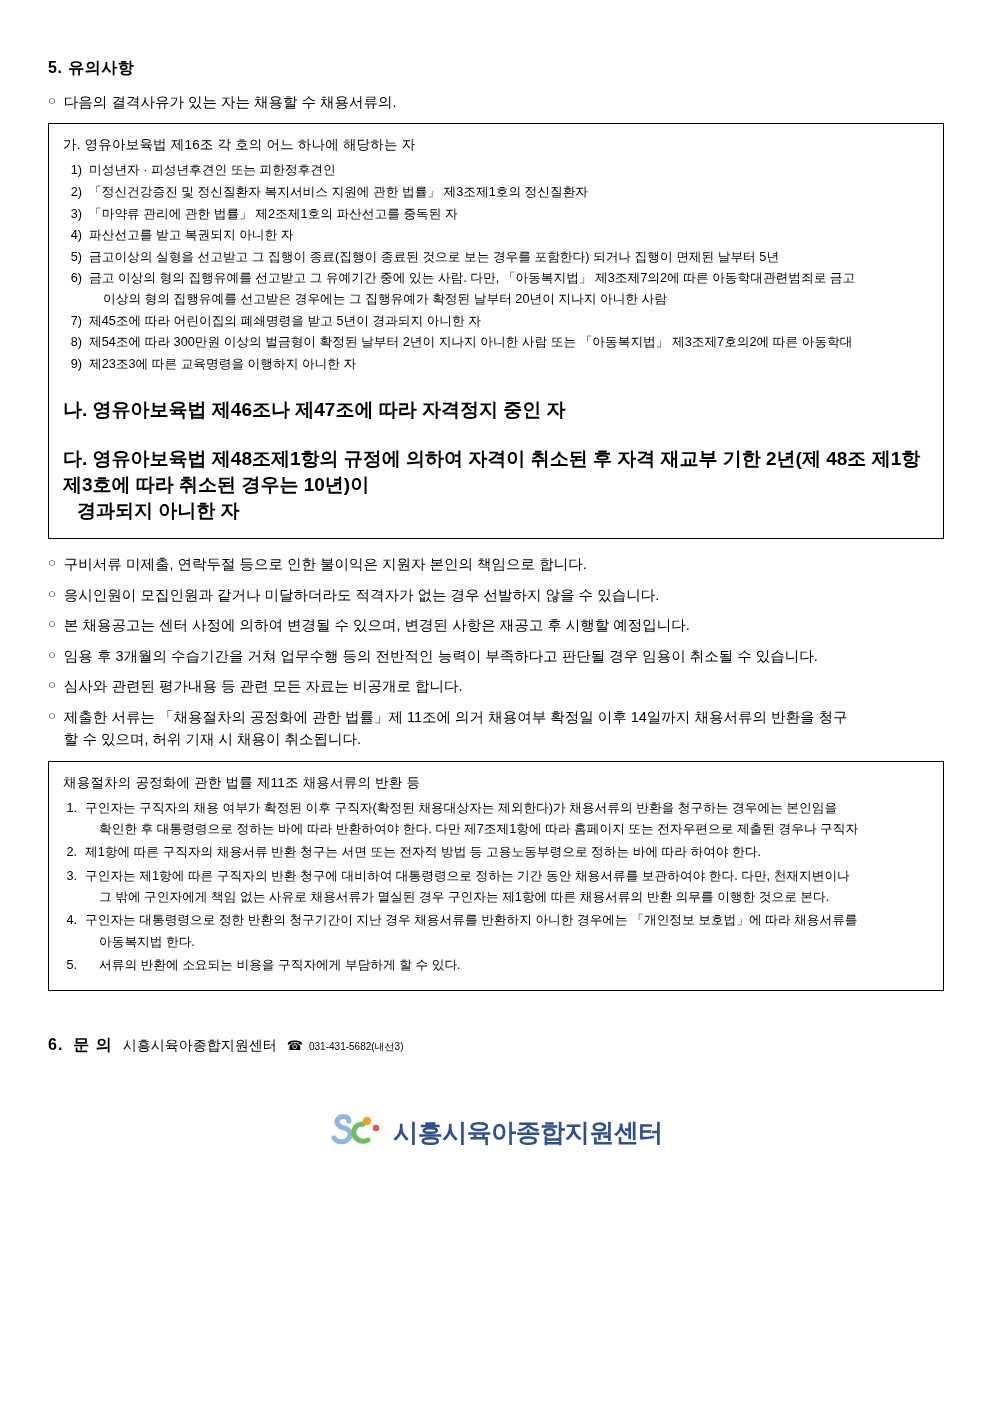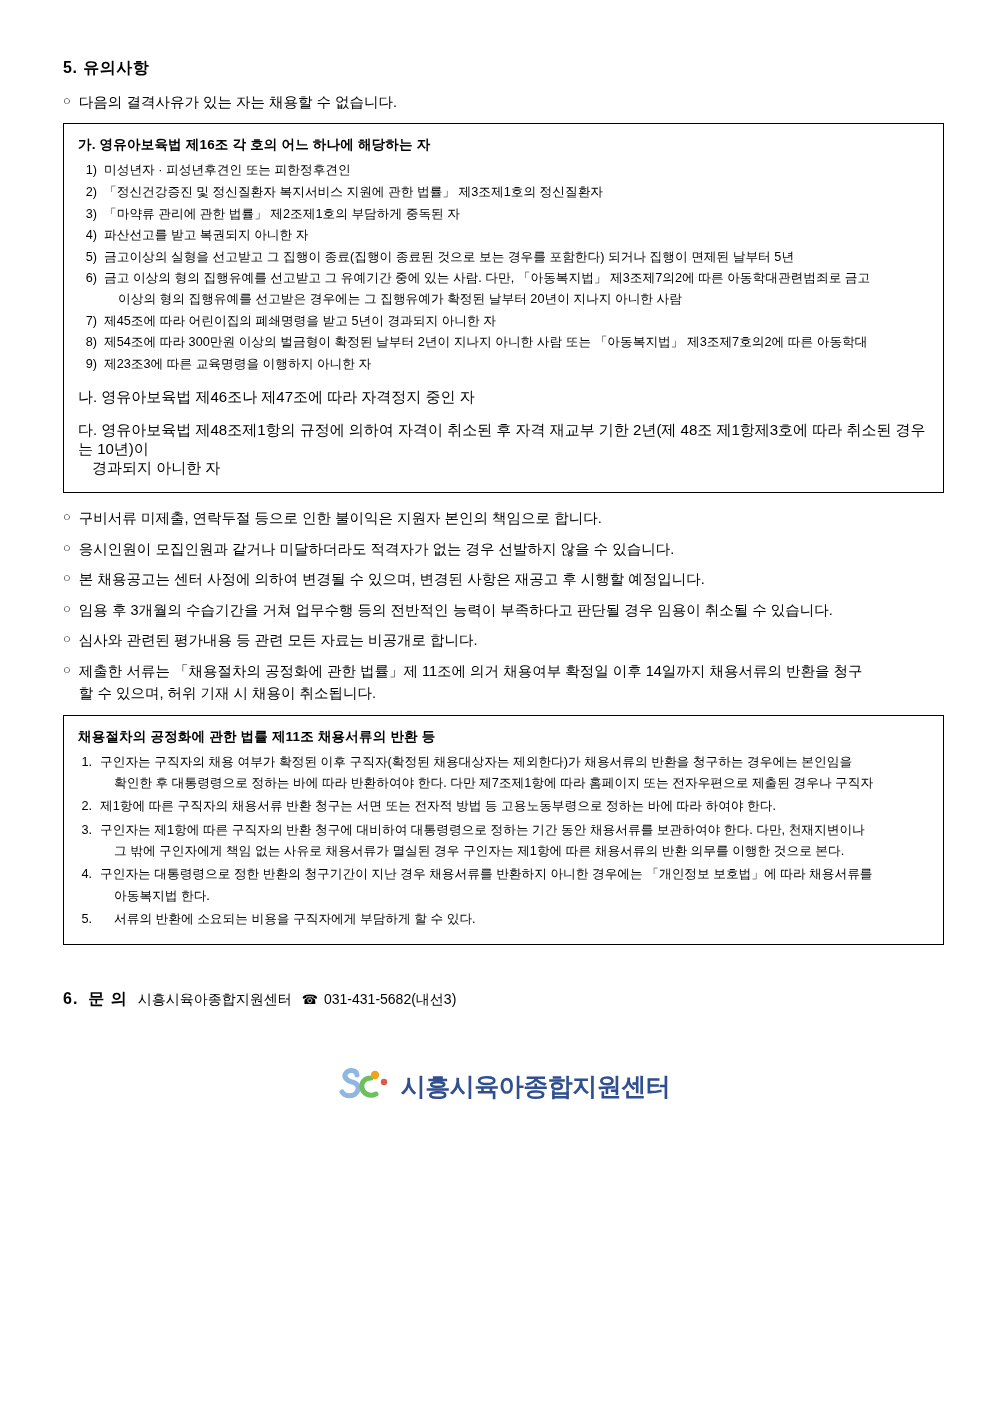--- a/index.html
+++ b/index.html
@@ -11,21 +11,21 @@
     min-height: 1403px;
     background: #ffffff;
     font-family: "Liberation Sans", sans-serif;
     color: #000000;
   }
   .page {
     position: relative;
     width: 992px;
     min-height: 1403px;
     box-sizing: border-box;
-    padding: 58px 48px 0 63px;
+    padding: 58px 48px 0 48px;
   }
   
   .section-title {
     font-size: 16px;
     font-weight: bold;
     letter-spacing: 0.5px;
     margin: 0 0 12px 0;
   }
   .section-title .num {
     margin-right: 6px;
@@ -49,28 +49,28 @@
   }
   
   .box {
     border: 1px solid #000000;
     padding: 10px 14px 12px 14px;
     margin: 10px 0 14px 0;
     box-sizing: border-box;
   }
   .box-head {
     font-size: 13.5px;
-    font-weight: bold;
+    font-weight: normal;
     margin: 2px 0 6px 0;
     letter-spacing: 0.2px;
   }
   .sub-head {
-    font-size: 15px;
-    font-weight: normal;
-    margin: 14px 0 2px 0;
+    font-size: 19px;
+    font-weight: bold;
+    margin: 23px 0 2px 0;
   }
   ol.numlist {
     list-style: none;
     margin: 0;
     padding: 0;
   }
   ol.numlist > li {
     display: flex;
     align-items: flex-start;
     font-size: 12.7px;
@@ -130,21 +130,21 @@
   }
   .contact .org {
     font-size: 14px;
     margin-right: 10px;
   }
   .contact .phone-icon {
     margin-right: 6px;
     font-size: 13px;
   }
   .contact .phone {
-    font-size: 14px;
+    font-size: 10px;
   }
   .logo-wrap {
     margin-top: 56px;
     display: flex;
     justify-content: center;
     align-items: center;
   }
   .logo-mark {
     position: relative;
     width: 54px;
@@ -162,37 +162,37 @@
 <body>
 
 <div class="page">
 
   <div class="section-title">
     <span class="num">5.</span><span>유의사항</span>
   </div>
 
   <div class="bullet-line">
     <span class="circle">○</span>
-    <span class="text">다음의 결격사유가 있는 자는 채용할 수 없습니다.</span>
+    <span class="text">다음의 결격사유가 있는 자는 채용할 수 채용서류의.</span>
   </div>
 
   <div class="box">
     <div class="box-head">가. 영유아보육법 제16조 각 호의 어느 하나에 해당하는 자</div>
     <ol class="numlist">
       <li>
         <span class="marker">1)</span>
         <span class="body">미성년자 · 피성년후견인 또는 피한정후견인</span>
       </li>
       <li>
         <span class="marker">2)</span>
         <span class="body">「정신건강증진 및 정신질환자 복지서비스 지원에 관한 법률」 제3조제1호의 정신질환자</span>
       </li>
       <li>
         <span class="marker">3)</span>
-        <span class="body">「마약류 관리에 관한 법률」 제2조제1호의 부담하게 중독된 자</span>
+        <span class="body">「마약류 관리에 관한 법률」 제2조제1호의 파산선고를 중독된 자</span>
       </li>
       <li>
         <span class="marker">4)</span>
         <span class="body">파산선고를 받고 복권되지 아니한 자</span>
       </li>
       <li>
         <span class="marker">5)</span>
         <span class="body">
           <span>금고이상의 실형을 선고받고 그 집행이 종료(집행이 종료된 것으로 보는 경우를 포함한다) 되거나 집행이 면제된 날부터 5년</span>
         </span>

